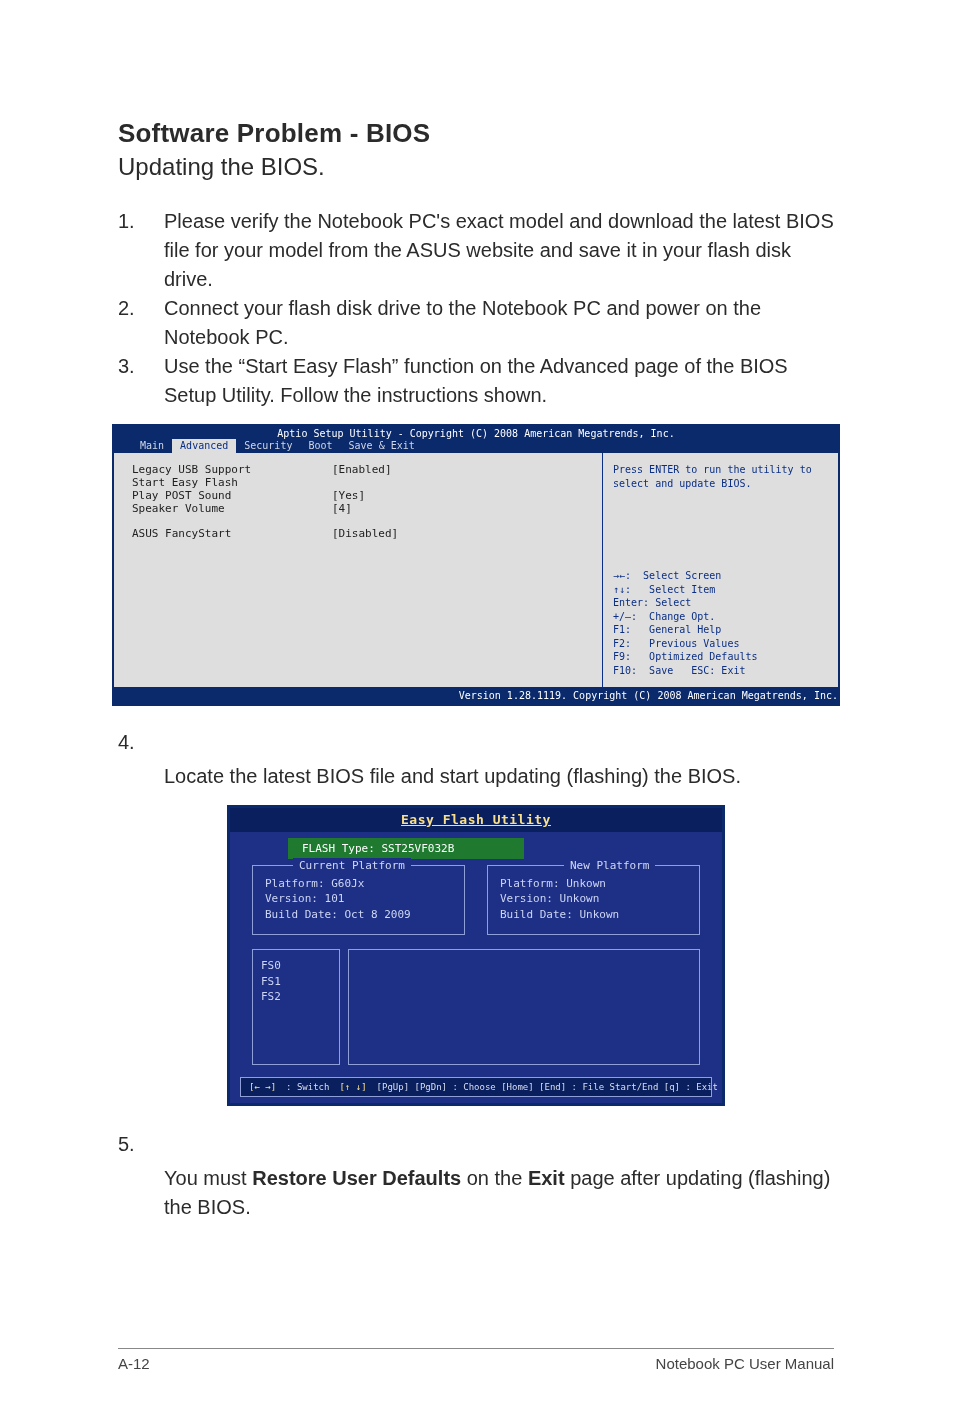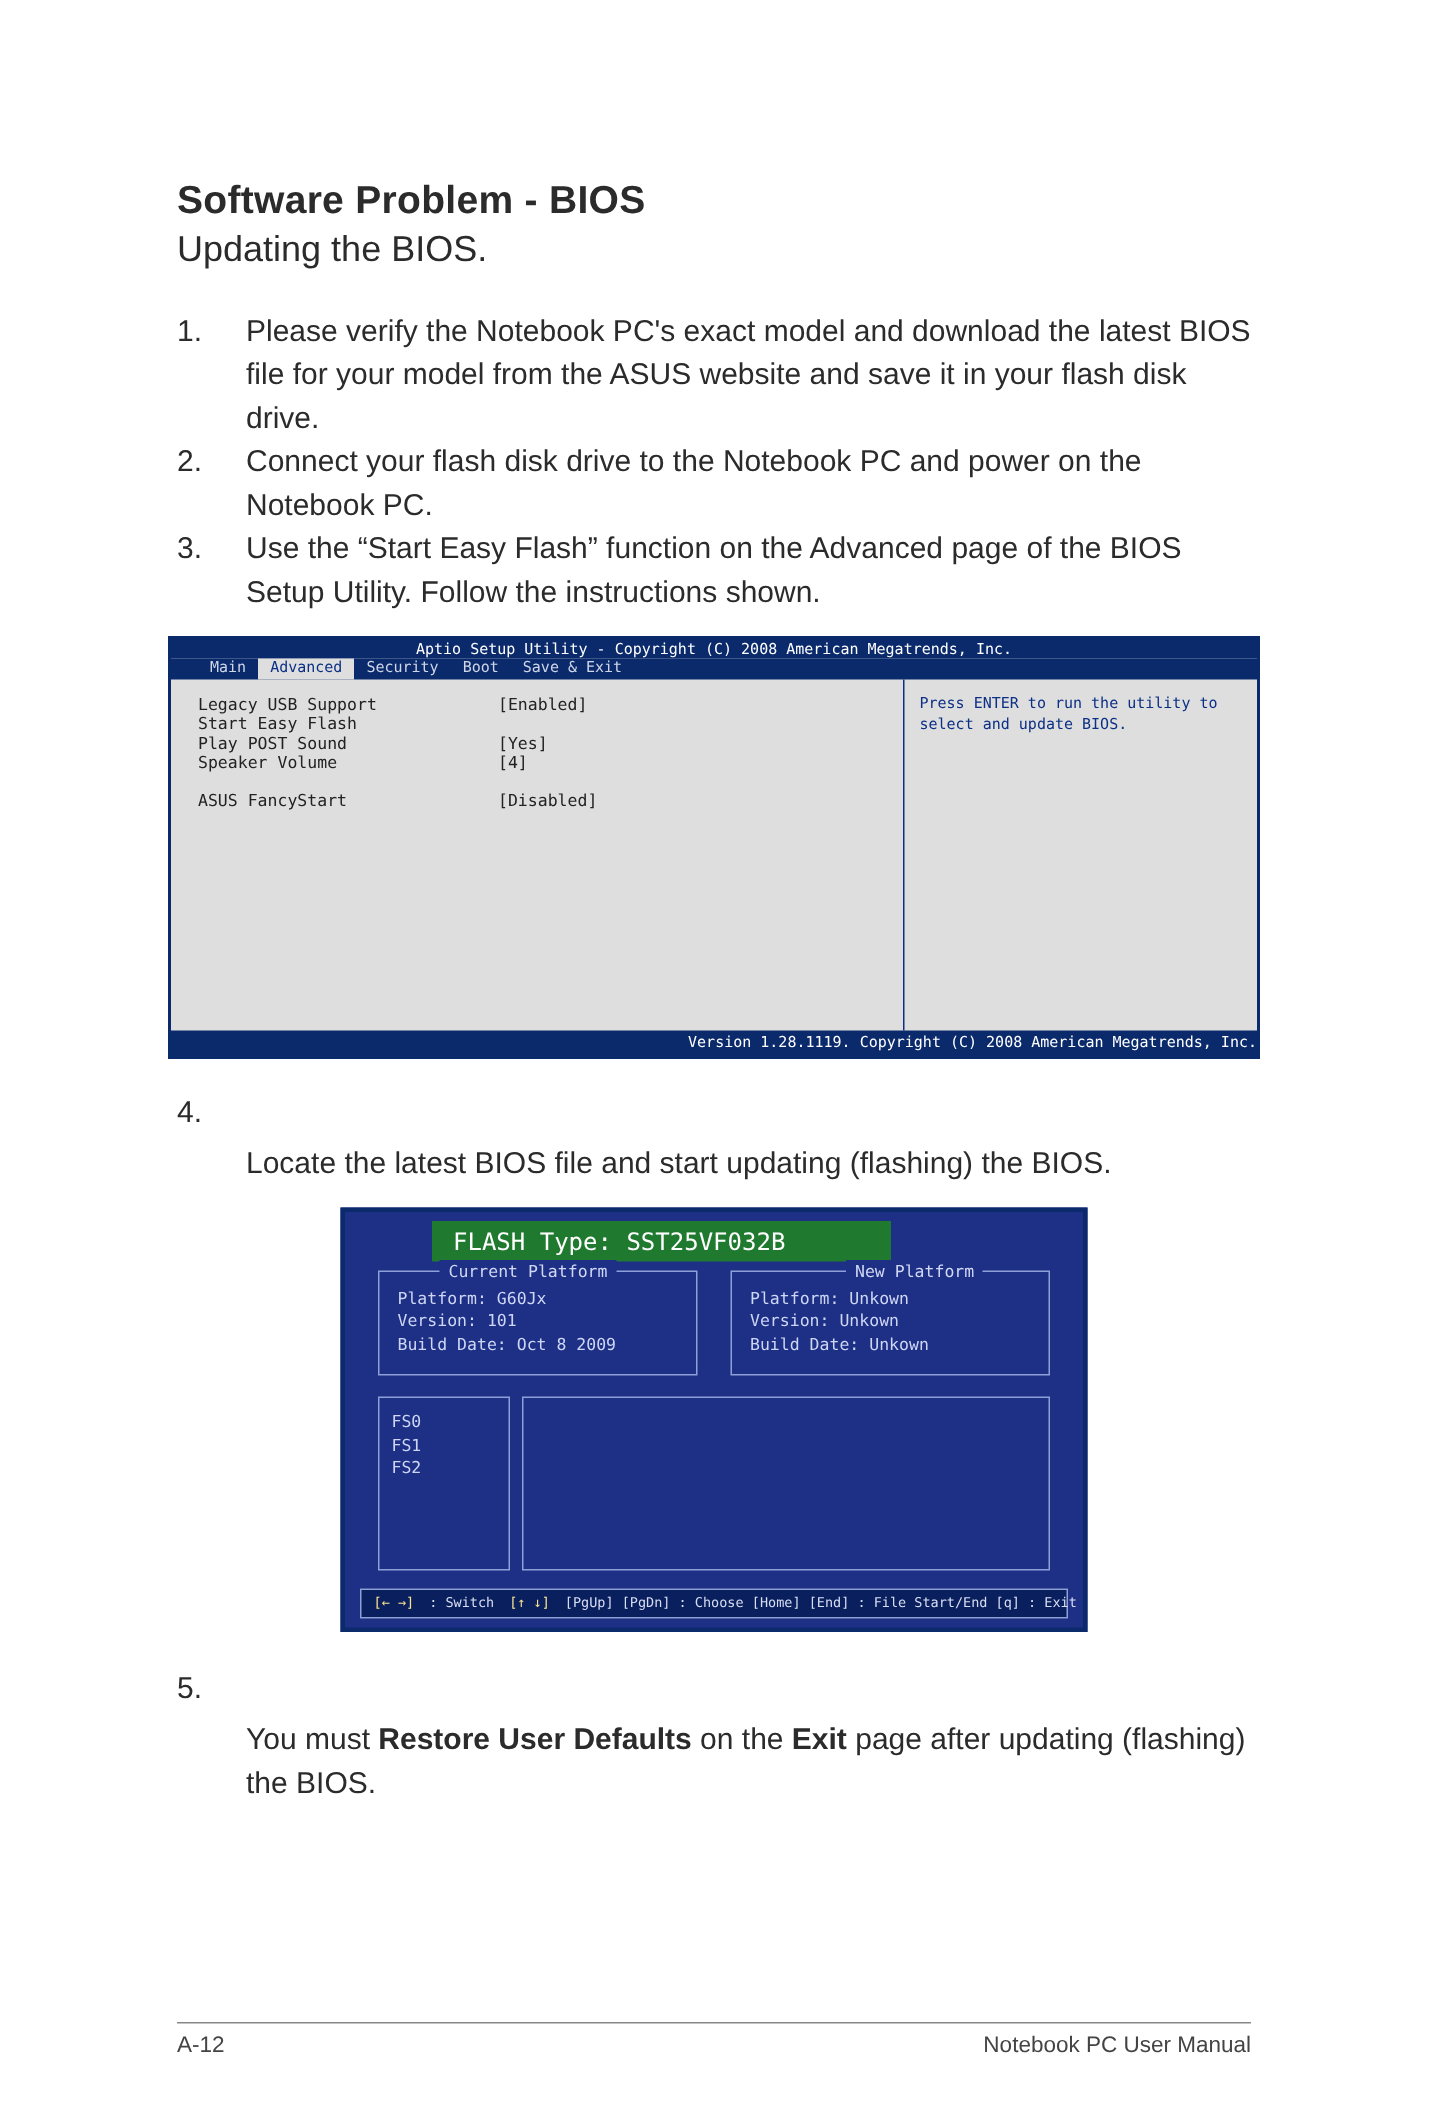--- a/index.html
+++ b/index.html
@@ -126,21 +126,21 @@
     text-decoration: underline;
   }
   .eflash-flashtype-row {
     padding: 6px 28px 6px 58px;
   }
   .eflash-flashtype {
     background: #1f7a2f;
     color: #fff;
     display: inline-block;
     padding: 4px 70px 4px 14px;
-    font-size: 16px;
+    font-size: 11px;
   }
   .eflash-platforms {
     display: flex;
     gap: 22px;
     padding: 0 22px;
   }
   .fieldset {
     border: 1px solid #8fa0d8;
     flex: 1;
     position: relative;
@@ -263,34 +263,45 @@
             <span class="val">[4]</span>
           </div>
         <div style="height:12px"></div>
         <div class="row">
             <span class="lbl">ASUS FancyStart</span>
             <span class="val">[Disabled]</span>
           </div>
       </div>
       <div class="aptio-right">
         <div class="help">Press ENTER to run the utility to select and update BIOS.</div>
+        <div class="keys">
+          <div>→←:  Select Screen</div>
+          <div>↑↓:   Select Item</div>
+          <div>Enter: Select</div>
+          <div>+/—:  Change Opt.</div>
+          <div>F1:   General Help</div>
+          <div>F2:   Previous Values</div>
+          <div>F9:   Optimized Defaults</div>
+          <div>F10:  Save   ESC: Exit</div>
+        </div>
       </div>
     </div>
     <div class="aptio-footer">Version 1.28.1119. Copyright (C) 2008 American Megatrends, Inc.</div>
   </div>
 
   <ol class="steps2" style="margin-top:22px;">
     <li>
       <span class="num">4.</span>
       <span class="txt">Locate the latest BIOS file and start updating (flashing) the BIOS.</span>
     </li>
   </ol>
 
   <div class="eflash-wrap">
     <div class="eflash">
+      <div class="eflash-title">Easy Flash Utility</div>
       <div class="eflash-flashtype-row">
         <span class="eflash-flashtype">FLASH Type: SST25VF032B</span>
       </div>
       <div class="eflash-platforms">
         <div class="fieldset cur">
           <span class="legend">Current Platform</span>
           <div>Platform:  G60Jx</div>
           <div>Version:   101</div>
           <div>Build Date: Oct 8 2009</div>
         </div>

